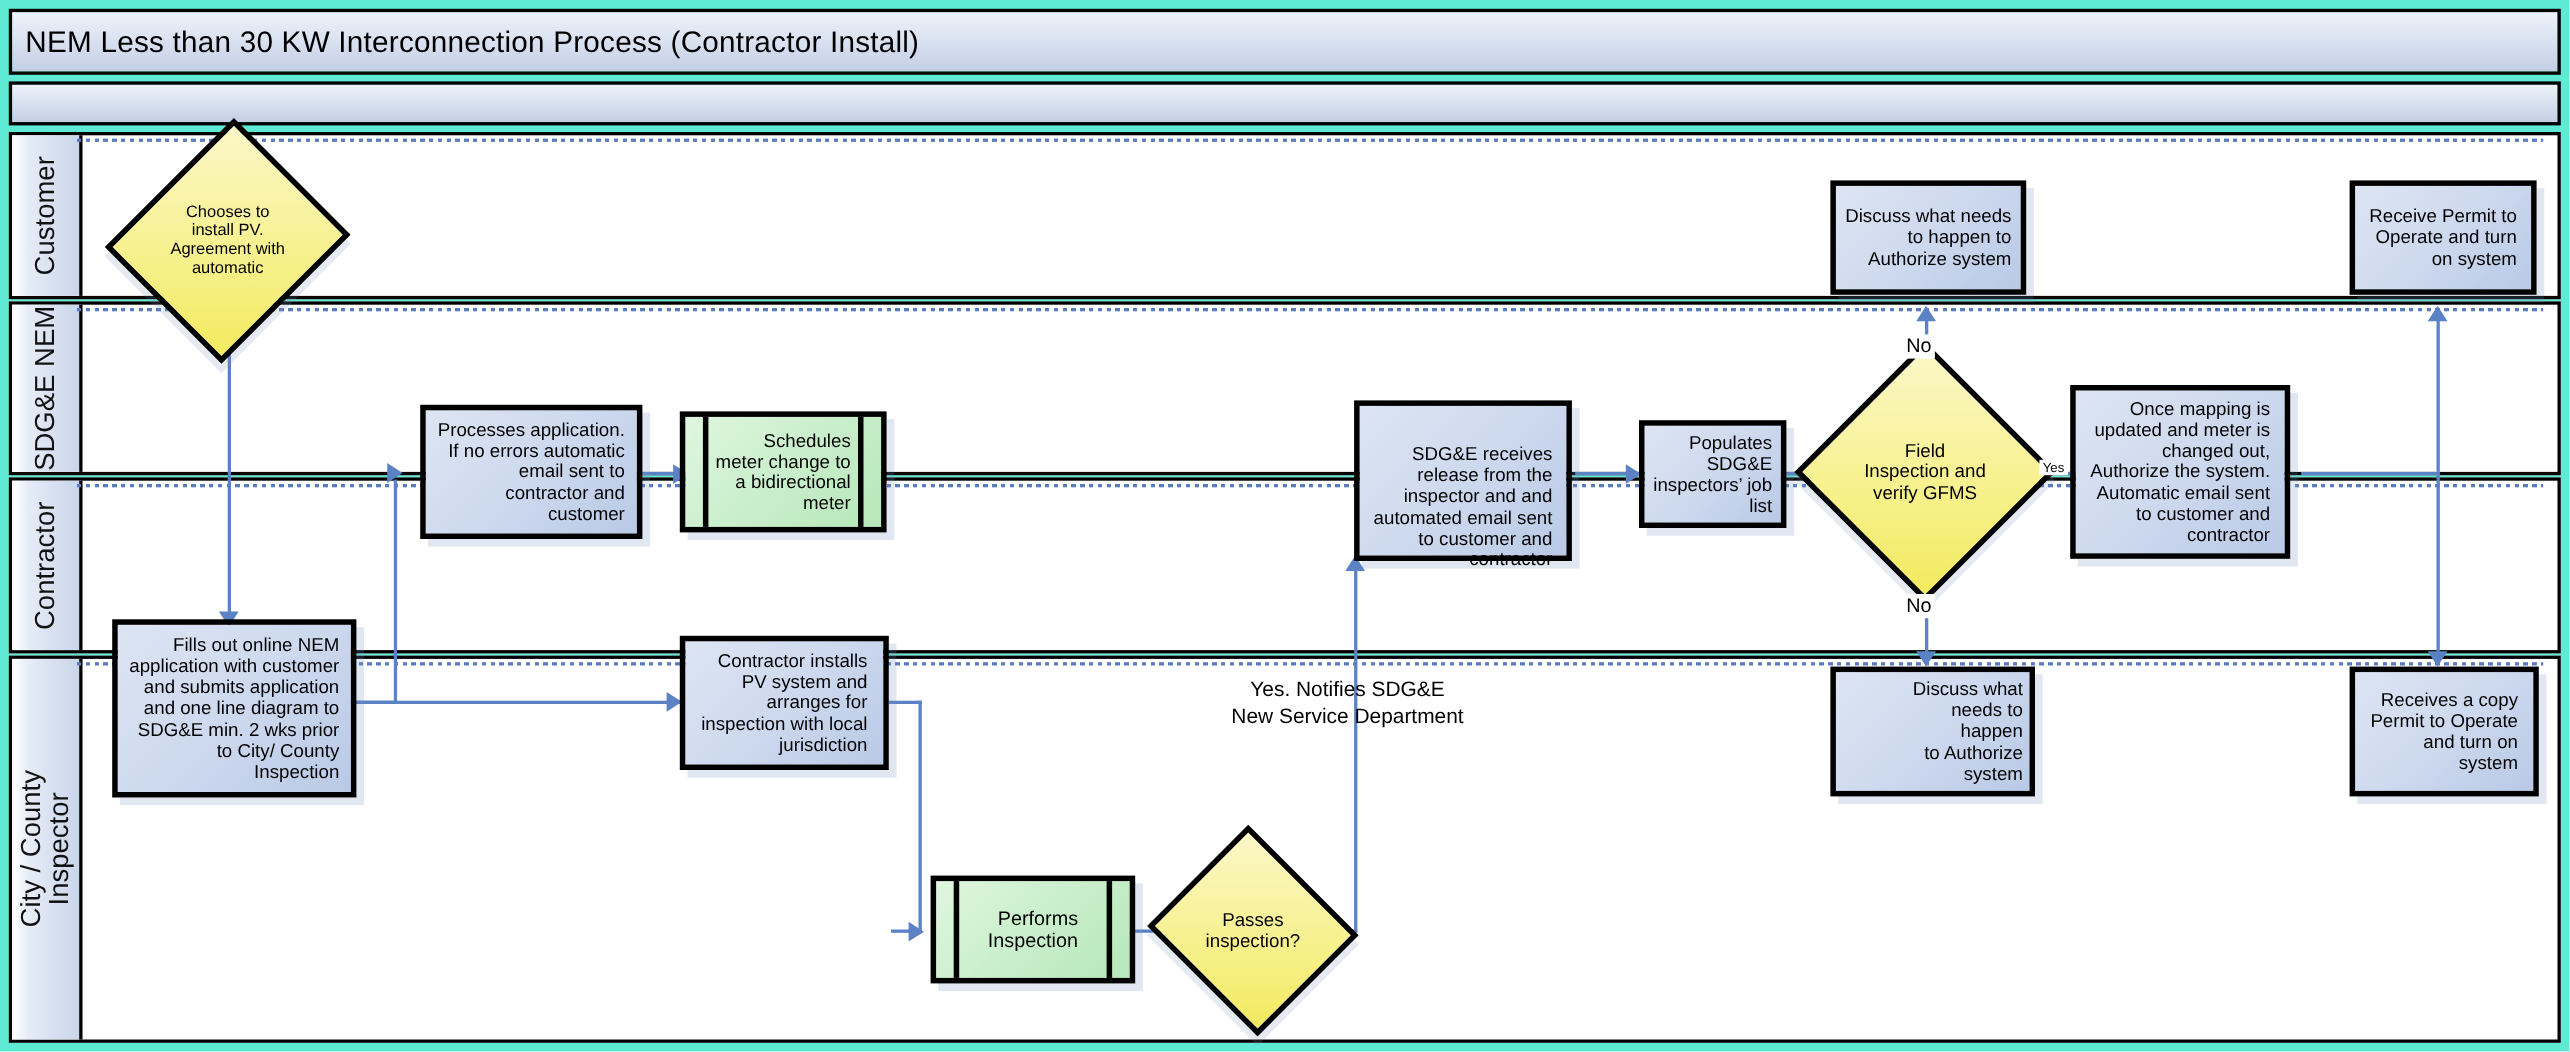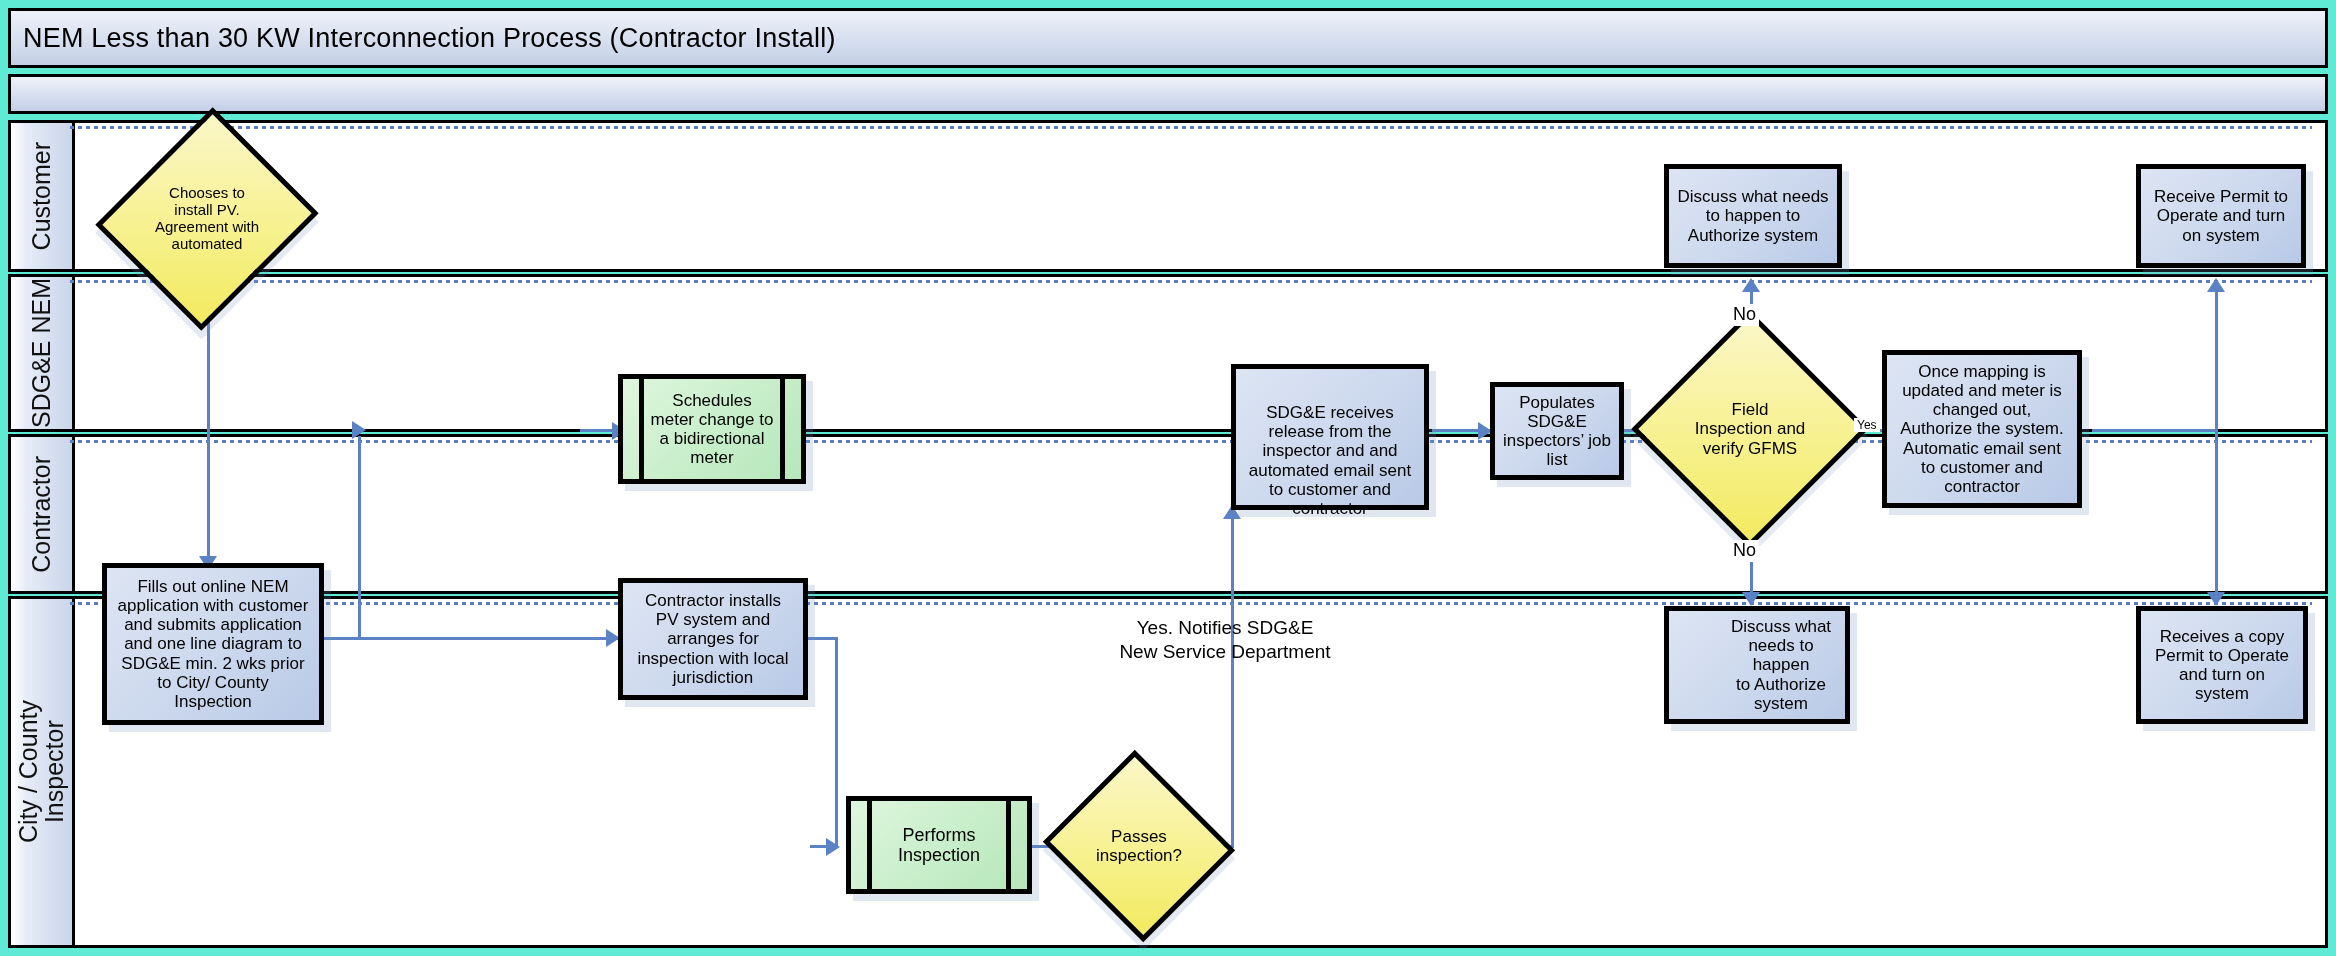--- a/index.html
+++ b/index.html
@@ -27,21 +27,21 @@
   .lane-dash{position:absolute;left:70px;top:4px;width:2242px;height:3px;
              background:repeating-linear-gradient(to right,#5b7cc0 0 4px,transparent 4px 8px);}
 
   #lane-customer {top:120px;height:152px;}
   #lane-nem      {top:274px;height:158px;}
   #lane-contract {top:434px;height:160px;}
   #lane-inspect  {top:596px;height:352px;}
 
   
   .node{position:absolute;box-sizing:border-box;display:flex;align-items:center;
-        justify-content:center;text-align:center;color:#000;z-index:6;}
+        justify-content:center;text-align:right;color:#000;z-index:6;}
   .proc{border:5px solid #000;
         background:linear-gradient(135deg,#dde5f3 0%,#cdd9ee 50%,#b9c9e6 100%);
         box-shadow:7px 7px 0 0 rgba(120,145,190,.22);}
   .pred{border:5px solid #000;
         background:linear-gradient(135deg,#dff6df 0%,#c7eec9 55%,#b6e7ba 100%);
         box-shadow:7px 7px 0 0 rgba(120,145,190,.22);}
   .pred::before,.pred::after{content:"";position:absolute;top:0;bottom:0;width:5px;background:#000;}
   .pred::before{left:16px;} .pred::after{right:16px;}
   .node .lbl{padding:0 6px;line-height:1.12;}
 
@@ -153,35 +153,42 @@
   <div class="ln lnv" style="left:2215px;top:290px;height:139px"></div>
   <div class="ah ah-u" style="left:2207px;top:278px"></div>
   <div class="ln lnv" style="left:2215px;top:429px;height:170px"></div>
   <div class="ah ah-d" style="left:2207px;top:592px"></div>
 
   <div class="dec" id="n-chooses" style="left:132px;top:136px;width:150px;height:166px">
     <div class="dshape"></div>
     <div class="dtxt" style="font-size: 15px; white-space: pre-line;">Chooses to
 install PV.
 Agreement with
-automated</div>
+automatic</div>
   </div>
 
   <div class="node proc" style="left:1664px;top:164px;width:178px;height:104px;font-size:17px">
     <div class="lbl" style="white-space: pre-line;">Discuss what needs
 to happen to
 Authorize system</div>
   </div>
 
   <div class="node proc" style="left:2136px;top:164px;width:170px;height:104px;font-size:17px">
     <div class="lbl" style="white-space: pre-line;">Receive Permit to
 Operate and turn
 on system</div>
   </div>
 
+  <div class="node proc" style="left:382px;top:368px;width:202px;height:122px;font-size:17px">
+    <div class="lbl" style="white-space: pre-line;">Processes application.
+If no errors automatic
+email sent to
+contractor and
+customer</div>
+  </div>
 
   <div class="node pred" style="left:618px;top:374px;width:188px;height:110px;font-size:17px">
     <div class="lbl" style="padding: 0px 26px; white-space: pre-line;">Schedules
 meter change to
 a bidirectional
 meter</div>
   </div>
 
   <div class="node proc" style="left:1231px;top:364px;width:198px;height:146px;font-size:17px">
     <div class="lbl" style="white-space: pre-line; margin-top: 47px;">SDG&amp;E receives

